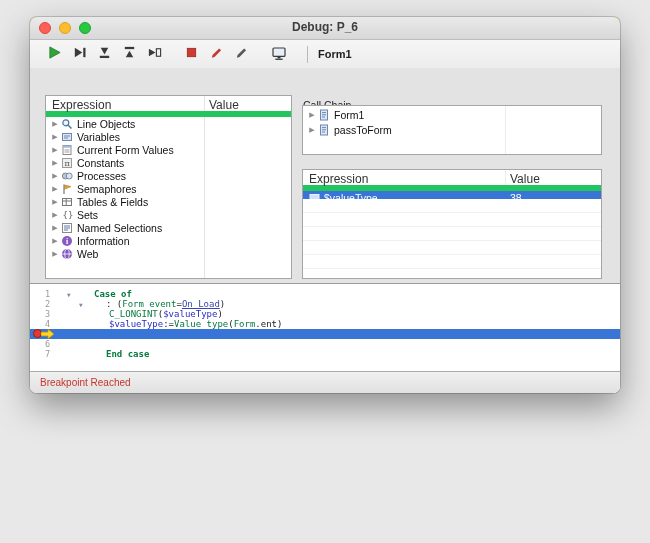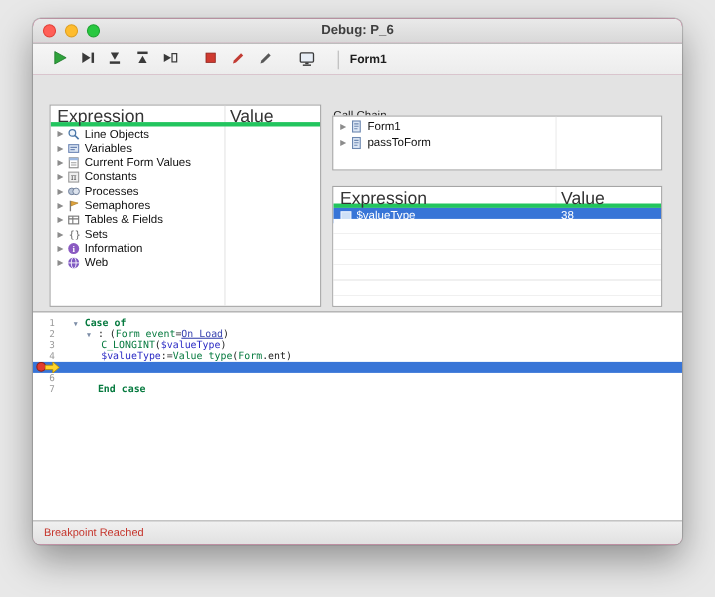--- a/index.html
+++ b/index.html
@@ -3,43 +3,43 @@
 <meta charset="utf-8">
 <style>
   html,body{margin:0;padding:0;}
   body{
     width:650px;height:543px;position:relative;overflow:hidden;
     background:#e8e8e8;
     font-family:"Liberation Sans",sans-serif;
     -webkit-font-smoothing:antialiased;
   }
   .window{
-    position:absolute;left:30px;top:17px;width:590px;height:478px;
-    background:#be185d;border-radius:7px;overflow:hidden;
+    position:absolute;left:30px;top:17px;width:590px;height:376px;
+    background:#eab308;border-radius:7px;overflow:hidden;
     box-shadow:0 14px 34px rgba(0,0,0,.38),0 0 0 1px rgba(0,0,0,.18);
   }
   
   .titlebar{height:22px;background:linear-gradient(#eaeaea,#d8d8d8);border-bottom:1px solid #bdbdbd;position:relative;}
   .traffic{position:absolute;left:9px;top:5px;display:flex;gap:8px;}
   .dot{width:12px;height:12px;border-radius:50%;box-sizing:border-box;}
   .dot.red{background:#ff5f57;border:1px solid #e24138;}
   .dot.yellow{background:#febc2e;border:1px solid #dfa022;}
   .dot.green{background:#28c840;border:1px solid #1ea432;}
   .wtitle{text-align:center;font-size:12px;font-weight:bold;color:#3e3e3e;line-height:21px;}
   
   .toolbar{height:28px;background:linear-gradient(#f6f6f6,#ececec);border-bottom:1px solid #a3a3a3;display:flex;align-items:center;padding-left:16px;}
   .tb{width:17px;height:17px;background:none;border:none;padding:0;margin-right:8px;cursor:pointer;display:flex;align-items:center;justify-content:center;}
   .tb.gap{margin-left:12px;}
   .tb-sep{width:1px;height:17px;background:#b9b9b9;margin:0 10px 0 12px;}
   .context{font-weight:bold;font-size:11px;color:#1d1d1d;}
   
   .main{position:absolute;left:0;right:0;top:51px;bottom:0;background:#e3e3e3;}
   .panel{position:absolute;background:#fff;border:1px solid #a5a5a5;box-sizing:border-box;overflow:hidden;}
   .expr-panel{left:15px;top:27px;width:247px;height:184px;}
-  .phead{height:15px;border-bottom:4px solid #22c55e;position:relative;font-size:16px;color:#333;}
+  .phead{height:15px;border-bottom:6px solid #22c55e;position:relative;font-size:12px;color:#333;}
   .phead .h1{position:absolute;left:6px;top:2px;}
   .expr-panel .phead .h2{position:absolute;left:163px;top:2px;}
   .expr-panel .vline{position:absolute;left:158px;top:0;bottom:0;width:1px;background:#e4e4e4;}
   .trow{height:13px;display:flex;align-items:center;padding-left:4px;font-size:10.5px;color:#101010;position:relative;}
   .disc{width:10px;font-size:7px;color:#8c8c8c;text-align:center;flex:none;}
   .ticon{width:12px;height:12px;margin:0 4px 0 1px;flex:none;display:flex;align-items:center;justify-content:center;}
   .ticon svg{display:block;}
   
   .cc-title{position:absolute;left:273px;top:13px;font-size:10.5px;color:#222;margin-top:18px;}
   .cc-panel{left:272px;top:37px;width:300px;height:50px;}
@@ -50,21 +50,21 @@
   .watch-panel .phead .h2{position:absolute;left:207px;top:2px;}
   .wrow-sel{height:14px;background:#3875d7;display:flex;align-items:center;position:relative;color:#fff;font-size:10.5px;}
   .wrow-sel .wicon{width:11px;height:11px;margin:0 4px 0 6px;flex:none;}
   .wrow-sel .wval{position:absolute;left:207px;}
   .wgrid{position:absolute;left:0;right:0;top:29px;bottom:0;background-image:repeating-linear-gradient(to bottom,#fff 0 13px,#f0f0f0 13px 14px);}
   
   .code{position:absolute;left:0;right:0;top:215px;height:191px;background:#fff;border-top:1px solid #9b9b9b;padding-top:5px;box-sizing:content-box;}
   .cl{height:10px;line-height:10px;position:relative;font-family:"DejaVu Sans Mono",monospace;font-size:9px;white-space:pre;}
   .cl .ln{position:absolute;left:0;top:0;width:20px;text-align:right;color:#9a9a9a;font-size:8.5px;font-family:"DejaVu Sans Mono",monospace;}
   .cl .fold{position:absolute;top:1px;font-size:6px;color:#7b8ca6;}
-  .cl .ct{position:absolute;top:0;}
+  .cl .ct{position:absolute;top:0;margin-left:17px;}
   .cl.current{background:#3875d7;}
   .bp-dot{position:absolute;left:3px;top:0;width:9px;height:9px;border-radius:50%;background:#e23b2e;border:1px solid #961d14;box-sizing:border-box;}
   .bp-arrow{position:absolute;left:11px;top:0;}
   .k{color:#067a3f;font-weight:bold;}
   .c{color:#067a3f;}
   .n{color:#3a45b0;text-decoration:underline;}
   .v{color:#2b2bc4;}
   .p{color:#1c1c1c;}
   
   .statusbar{position:absolute;left:0;right:0;bottom:0;height:21px;background:linear-gradient(#f0f0f0,#e1e1e1);border-top:1px solid #ababab;font-size:10px;color:#c5352c;line-height:21px;padding-left:10px;margin-top:42px;}
@@ -227,20 +227,32 @@
             <svg width="12" height="12" viewBox="0 0 12 12">
               <text x="1.6" y="9.4" font-size="9" fill="#666" font-family="DejaVu Sans Mono,monospace">{}</text>
             </svg>
           </span>
         <span>Sets</span>
       </div>
       <div class="trow">
         <span class="disc">▶</span>
         <span class="ticon">
             <svg width="12" height="12" viewBox="0 0 12 12">
+              <rect x="1.5" y="1.5" width="9" height="9" fill="#fff" stroke="#8a8a8a" stroke-width="1"></rect>
+              <line x1="3" y1="4" x2="9" y2="4" stroke="#5b79a8"></line>
+              <line x1="3" y1="6" x2="9" y2="6" stroke="#5b79a8"></line>
+              <line x1="3" y1="8" x2="7" y2="8" stroke="#5b79a8"></line>
+            </svg>
+          </span>
+        <span>Named Selections</span>
+      </div>
+      <div class="trow">
+        <span class="disc">▶</span>
+        <span class="ticon">
+            <svg width="12" height="12" viewBox="0 0 12 12">
               <circle cx="6" cy="6" r="5" fill="#8a5ac2"></circle>
               <text x="4.9" y="9" font-size="8" fill="#fff" font-weight="bold" font-family="Liberation Serif,serif">i</text>
             </svg>
           </span>
         <span>Information</span>
       </div>
       <div class="trow">
         <span class="disc">▶</span>
         <span class="ticon">
             <svg width="12" height="12" viewBox="0 0 12 12">

